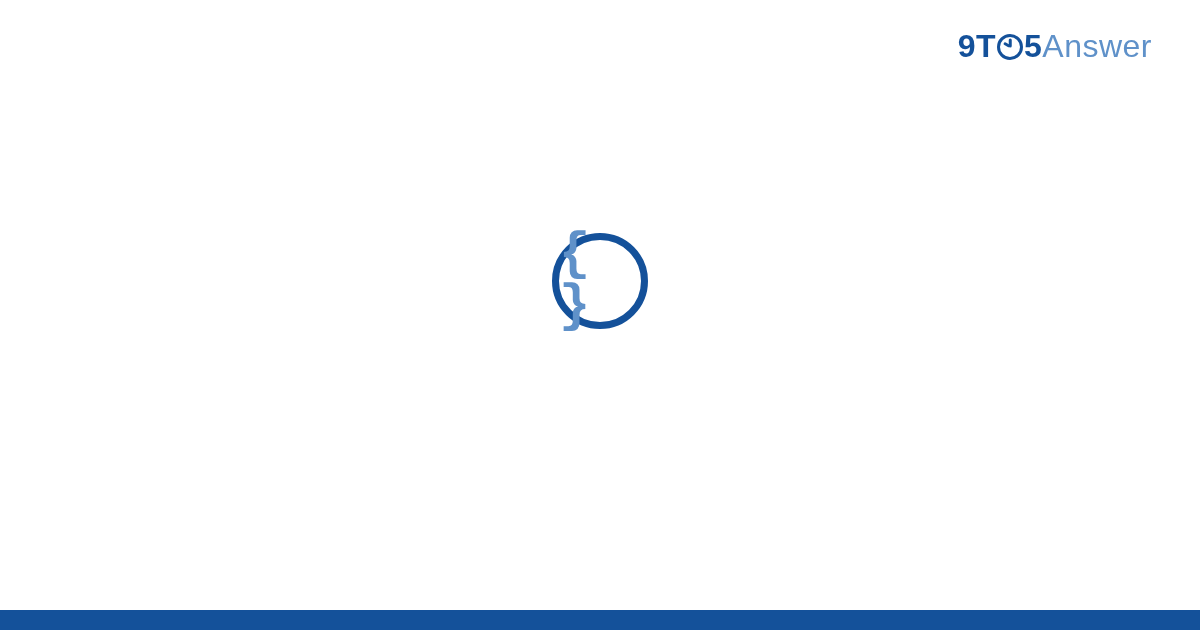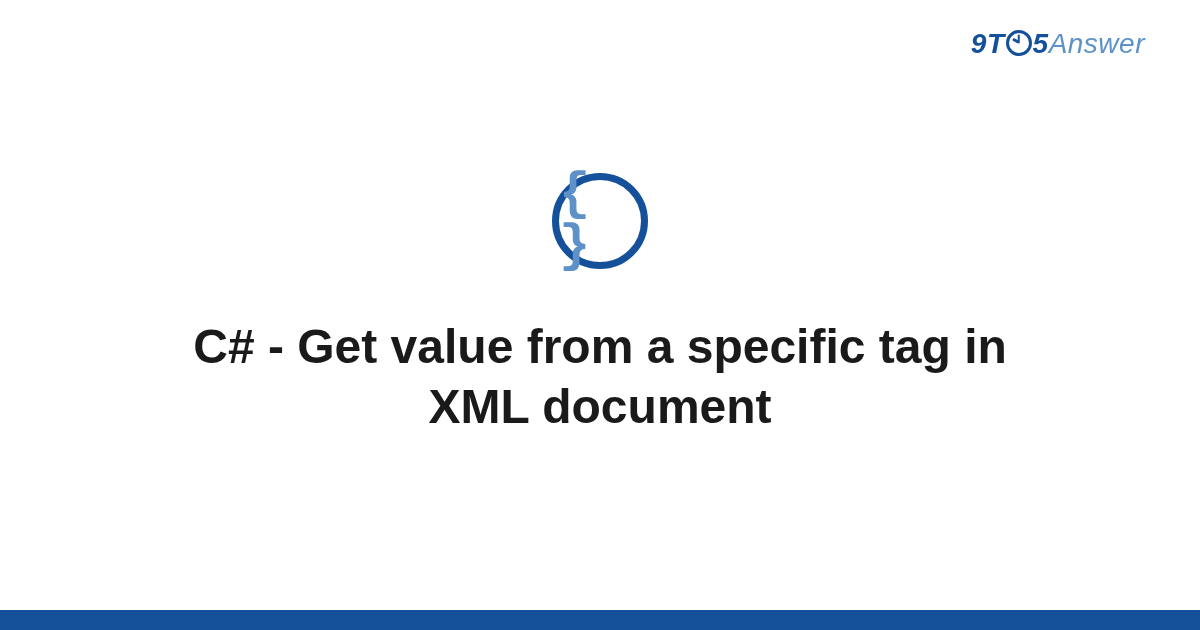--- a/index.html
+++ b/index.html
@@ -11,25 +11,24 @@
       width: 1200px;
       height: 630px;
       background: #ffffff;
       font-family: -apple-system, BlinkMacSystemFont, "Segoe UI", Helvetica, Arial, sans-serif;
       position: relative;
       overflow: hidden;
     }
     .site-logo {
       position: absolute;
       top: 28px;
-      right: 55px;
-      font-size: 28px;
+      right: 48px;
+      font-size: 32px;
       font-weight: 600;
       letter-spacing: 0.5px;
-      font-style: italic;
     }
     .logo-9t {
       color: #14519a;
       font-weight: 700;
     }
     .logo-clock {
       display: inline-block;
       width: 26px;
       height: 26px;
       border: 3px solid #14519a;
@@ -120,16 +119,15 @@
 <body>
 
 <div class="site-logo">
   <span class="logo-9t">9T</span><span class="logo-clock"></span><span class="logo-5">5</span><span class="logo-answer">Answer</span>
 </div>
 
 <div class="content">
   <div class="brace-icon">
     <span class="brace-icon-inner">{ }</span>
   </div>
-  <h1 class="title">C# - Get value from a specific tag in XML document</h1>
 </div>
 
 <div class="bottom-bar"></div>
 
 </body></html>

